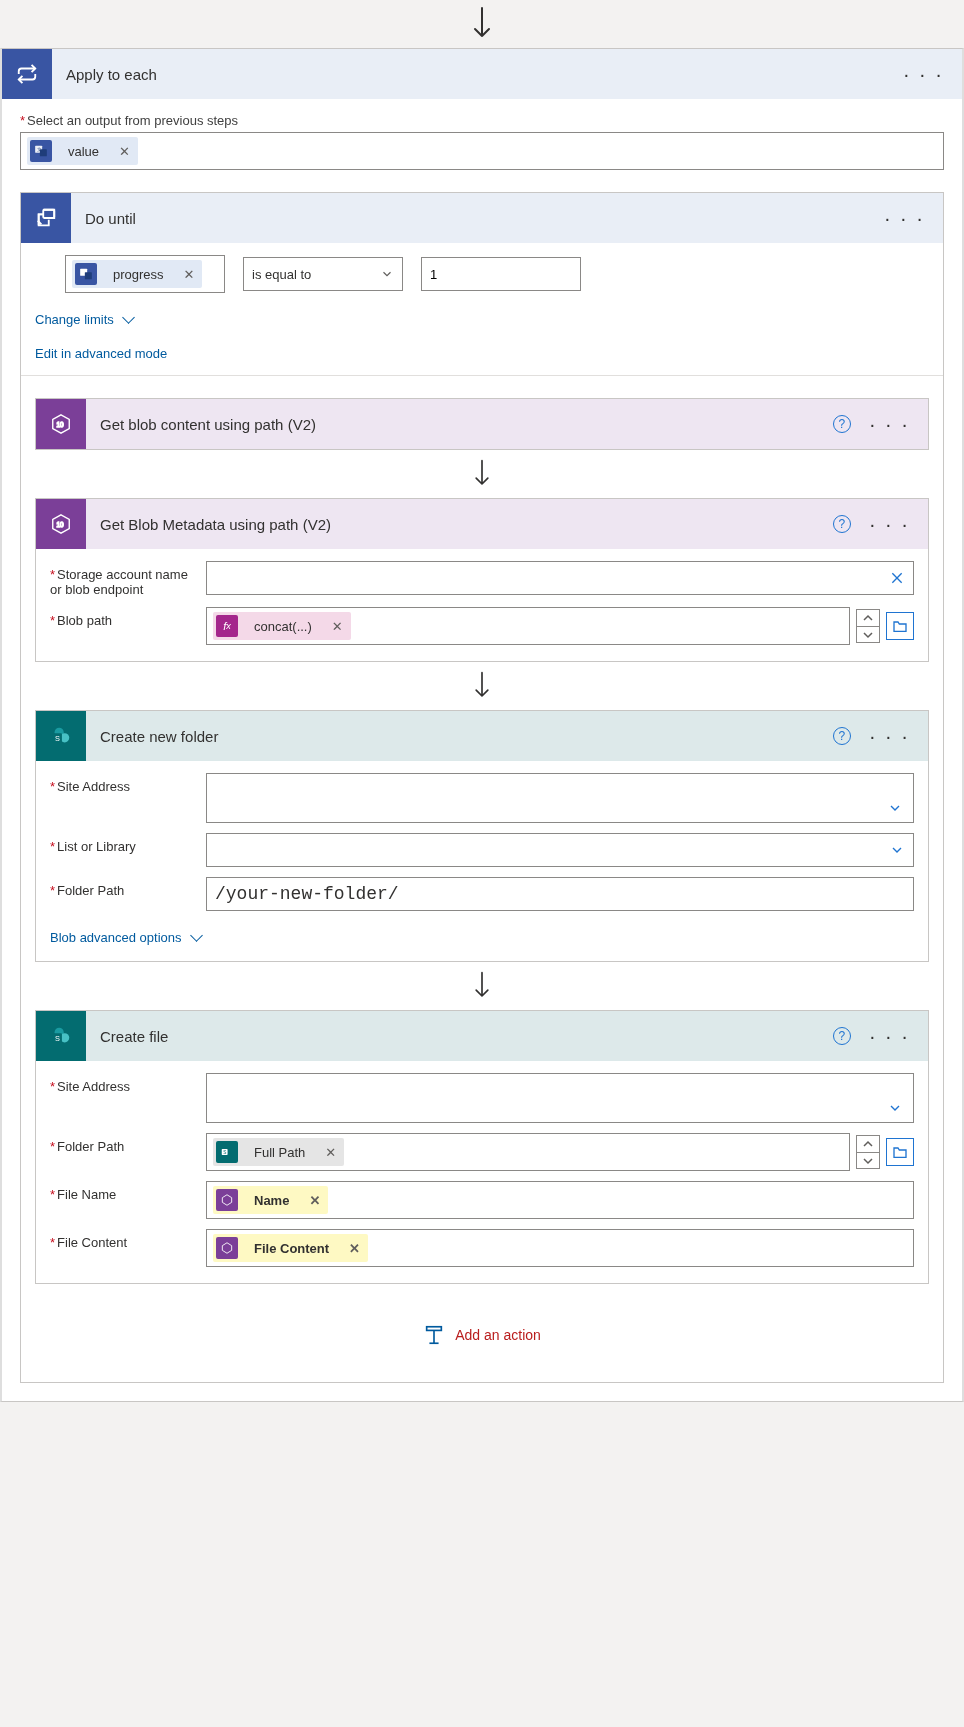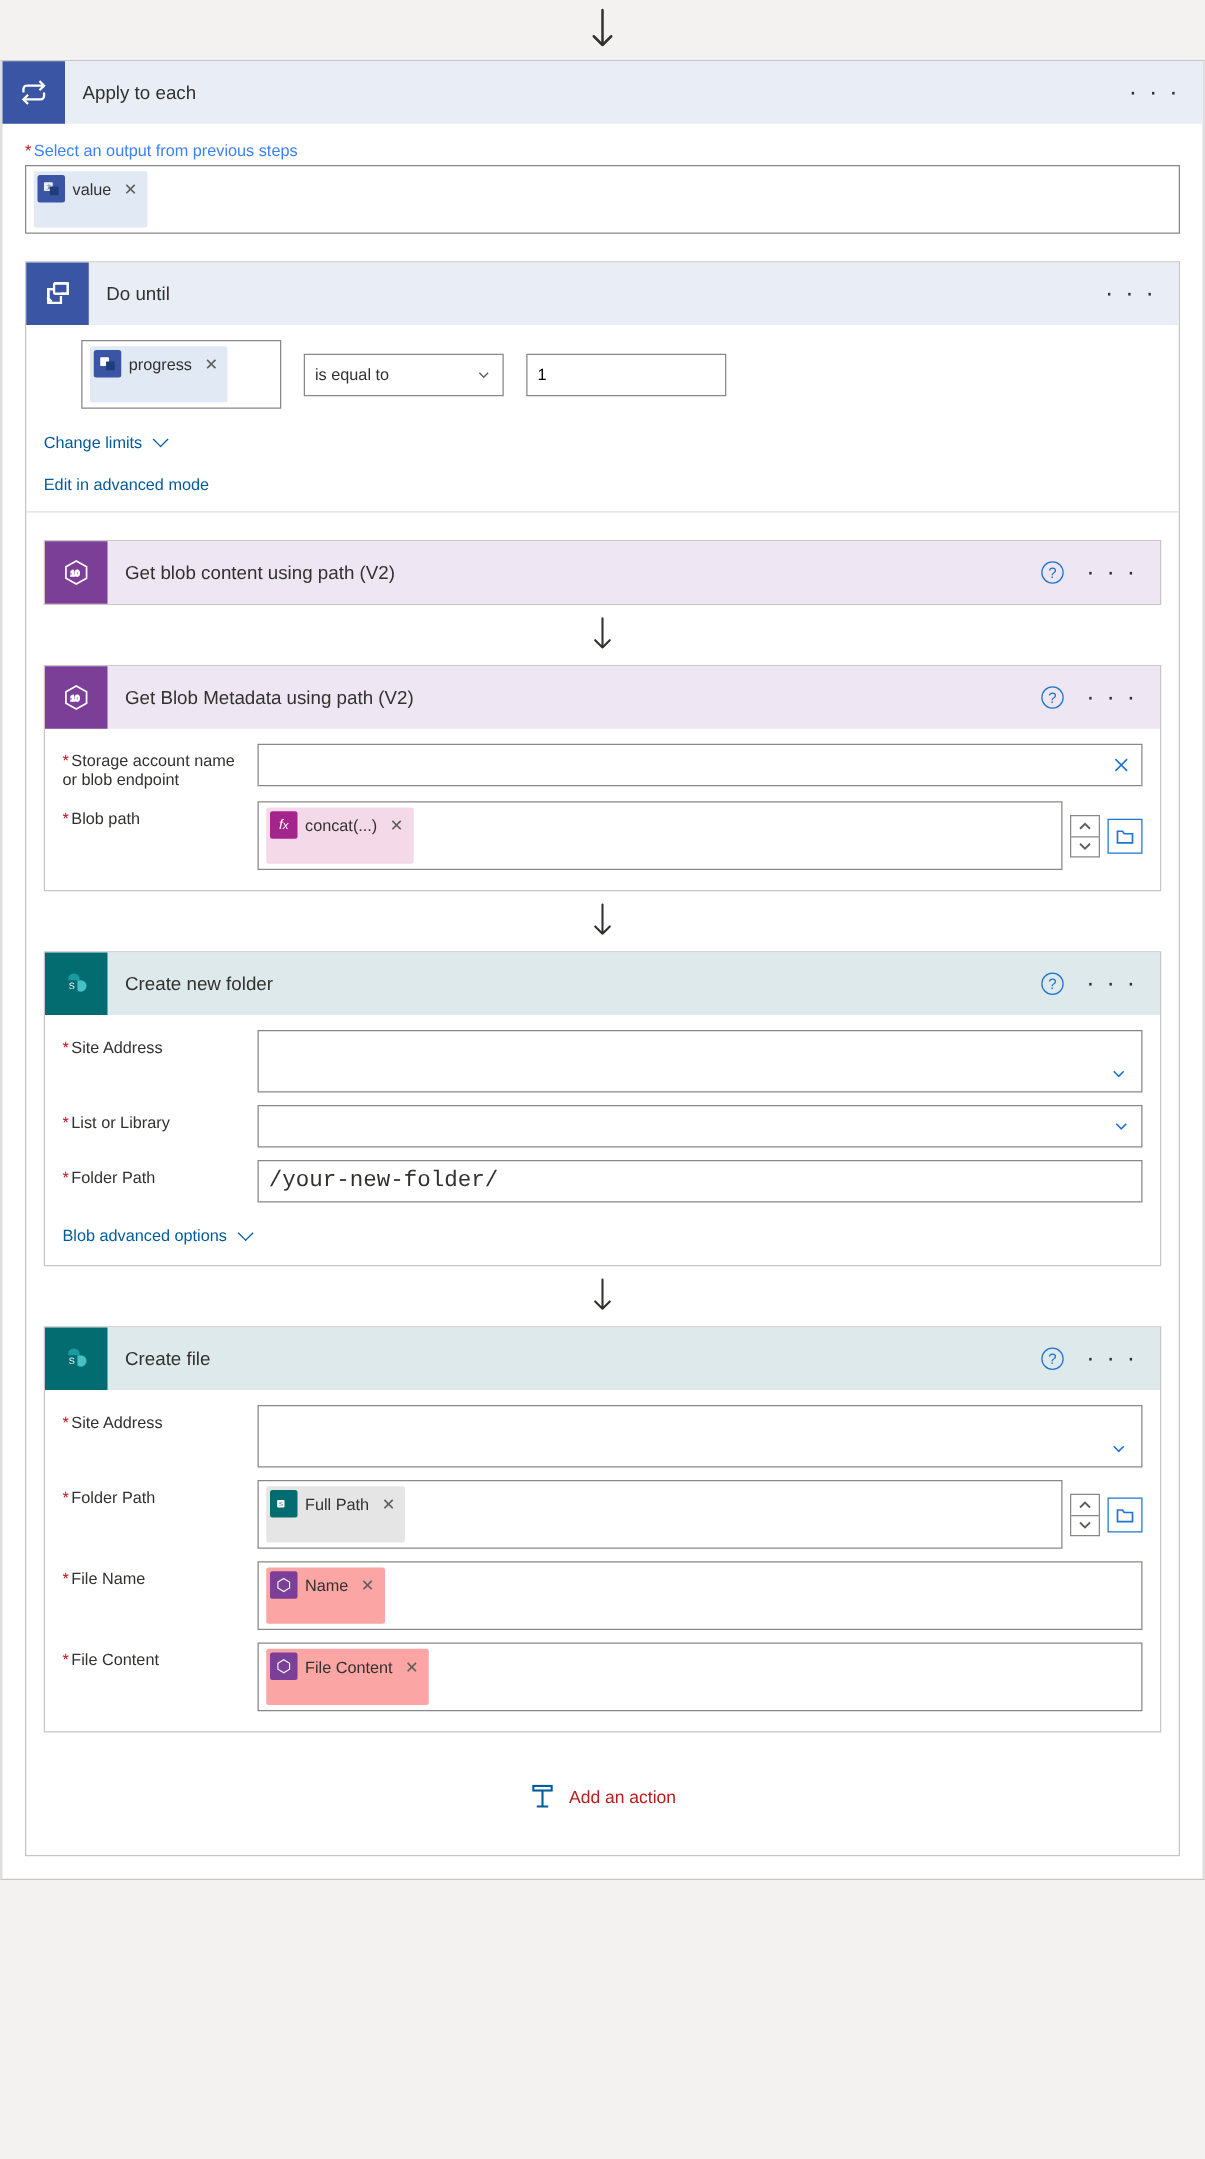--- a/index.html
+++ b/index.html
@@ -47,44 +47,44 @@
   .bg-until { background:#3955a3; }
   .bg-purple { background:#7b3f98; }
   .bg-teal { background:#036c70; }
 
   .hdr-apply-bar { background:#e9eef6; }
   .hdr-until-bar { background:#e9eef6; }
   .hdr-purple-bar { background:#eee6f2; }
   .hdr-teal-bar  { background:#dde9ea; }
 
   .body-pad { padding: 14px 18px 18px 18px; }
-  .field-lbl { font-size: 13px; color:#3b82f6; }
+  .field-lbl { font-size: 13px; color:#404040; }
   .req::before { content:"*"; color:#c50f1f; margin-right:2px; }
 
   .token-box {
     border: 1px solid #8a8886; padding: 4px 6px; background:#fff;
     display:flex; flex-wrap:wrap; align-items:center; gap:4px; min-height:34px;
   }
   .token {
-    display:inline-flex; align-items:center; gap:6px;
-    padding:3px 8px 20px 3px;
+    display:inline-flex; align-items:center; gap:16px;
+    padding:3px 8px 3px 3px;
     border-radius:2px; font-size:13px;
   }
   .token .t-icon {
     width:22px; height:22px; display:flex; align-items:center; justify-content:center;
     border-radius:2px; color:#fff; font-size:11px;
   }
   .token .t-x { cursor:pointer; font-size:13px; color:#605e5c; padding-left:4px; }
   .tok-translate { background:#e1e9f5; }
   .tok-translate .t-icon { background:#3955a3; }
   .tok-fx { background:#f4d9e8; }
   .tok-fx .t-icon { background:#a4268c; font-style:italic; }
   .tok-sp-teal { background:#e5e5e5; }
   .tok-sp-teal .t-icon { background:#036c70; }
-  .tok-blob { background:#fca5a5; }
+  .tok-blob { background:#fef9c3;font-weight:bold; }
   .tok-blob .t-icon { background:#7b3f98; }
 
   .link { color:#005a9e; font-size:13px; cursor:pointer; display:inline-flex; align-items:center; gap:6px; }
   .chev-sm::after {
     content:""; display:inline-block; width:8px; height:8px;
     border-right:1.5px solid #005a9e; border-bottom:1.5px solid #005a9e;
     transform: rotate(45deg); margin-left:4px; position:relative; top:-2px;
   }
   .sub-body { padding: 12px 14px 16px 14px; }
   .row { display:flex; align-items:flex-start; gap:10px; margin-top:10px; }

